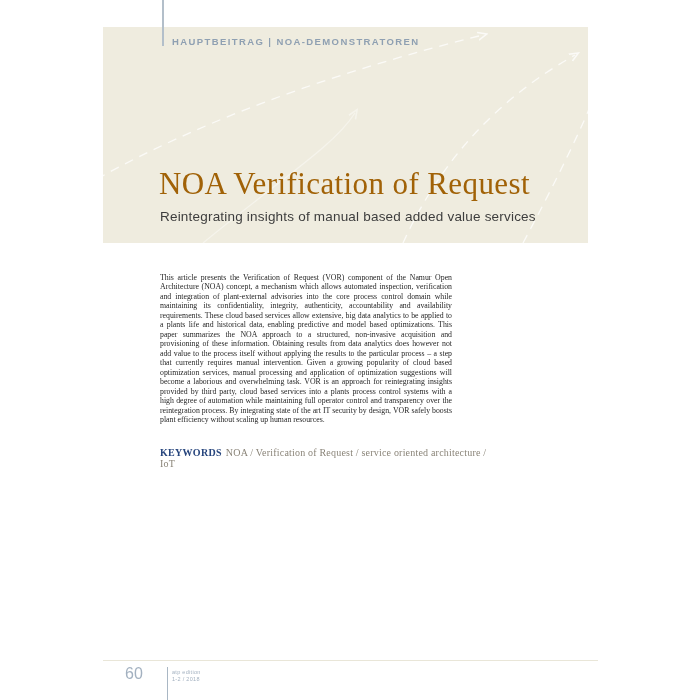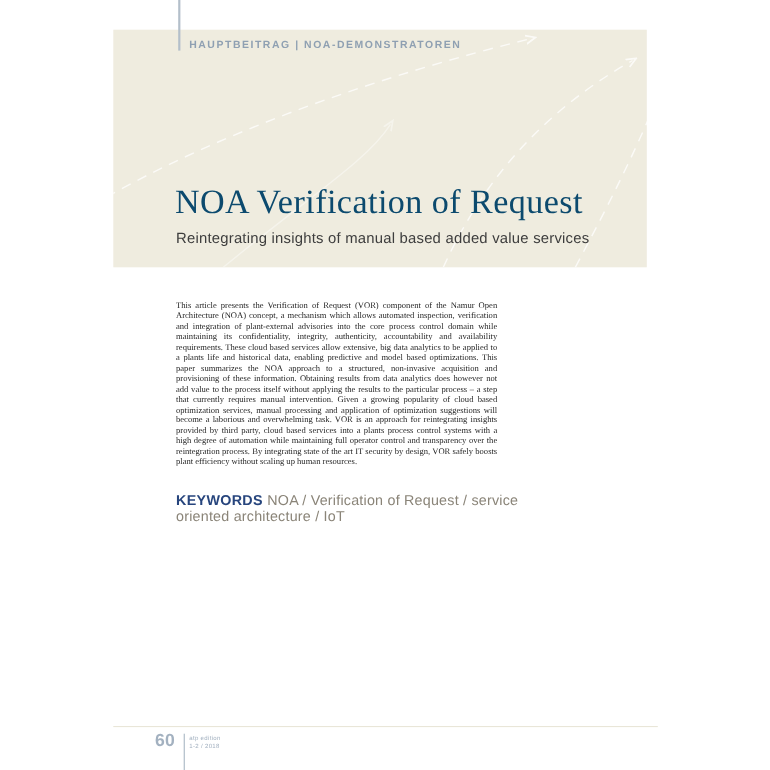--- a/index.html
+++ b/index.html
@@ -13,51 +13,51 @@
   }
   .deco-svg{position:absolute;left:0;top:0;width:495px;height:216px;}
   .kicker{
     position:absolute;left:69px;top:9px;
     font-size:9.5px;font-weight:bold;letter-spacing:1.4px;
     color:#8fa0b2;white-space:nowrap;
   }
   .title{
     position:absolute;left:56px;top:141px;
     font-family:"Liberation Serif",serif;
-    font-size:31px;line-height:1;color:#0c4a6e;white-space:nowrap;
+    font-size:31px;line-height:1;color:#a16207;white-space:nowrap;
     letter-spacing:0.4px;
   }
   .subtitle{
     position:absolute;left:57px;top:182px;
     font-size:13.5px;color:#3d3d3d;white-space:nowrap;letter-spacing:0.2px;
   }
   .vline-top{
     position:absolute;left:162px;top:0;width:2px;height:46px;
     background:#b3bfca;
   }
   .abstract{
     position:absolute;left:160px;top:265px;width:292px;
     font-family:"Liberation Serif",serif;
     font-size:7.8px;line-height:9.5px;color:#1f1f1f;
     text-align:justify;
   }
   .keywords{
     position:absolute;left:160px;top:447px;width:340px;
-    font-size:13px;color:#8a8478;letter-spacing:0.2px;
+    font-size:10px;color:#8a8478;letter-spacing:0.2px;font-family:Liberation Serif, serif;
   }
   .keywords .kw-label{
     font-weight:bold;color:#27457d;margin-right:4px;letter-spacing:0.3px;
   }
   .footer-line{
     position:absolute;left:103px;top:660px;width:495px;height:1px;
     background:#e9e6d8;
   }
   .page-num{
-    position:absolute;left:141px;top:665px;
-    font-size:16px;font-weight:700;color:#a3b1c0;
+    position:absolute;left:125px;top:665px;
+    font-size:16px;font-weight:400;color:#a3b1c0;
   }
   .footer-vline{
     position:absolute;left:167px;top:667px;width:1px;height:33px;
     background:#a9b7c4;
   }
   .footer-meta{
     position:absolute;left:172px;top:669px;
     font-size:5.5px;line-height:7px;color:#a3b1c0;letter-spacing:0.3px;
   }
 </style>

